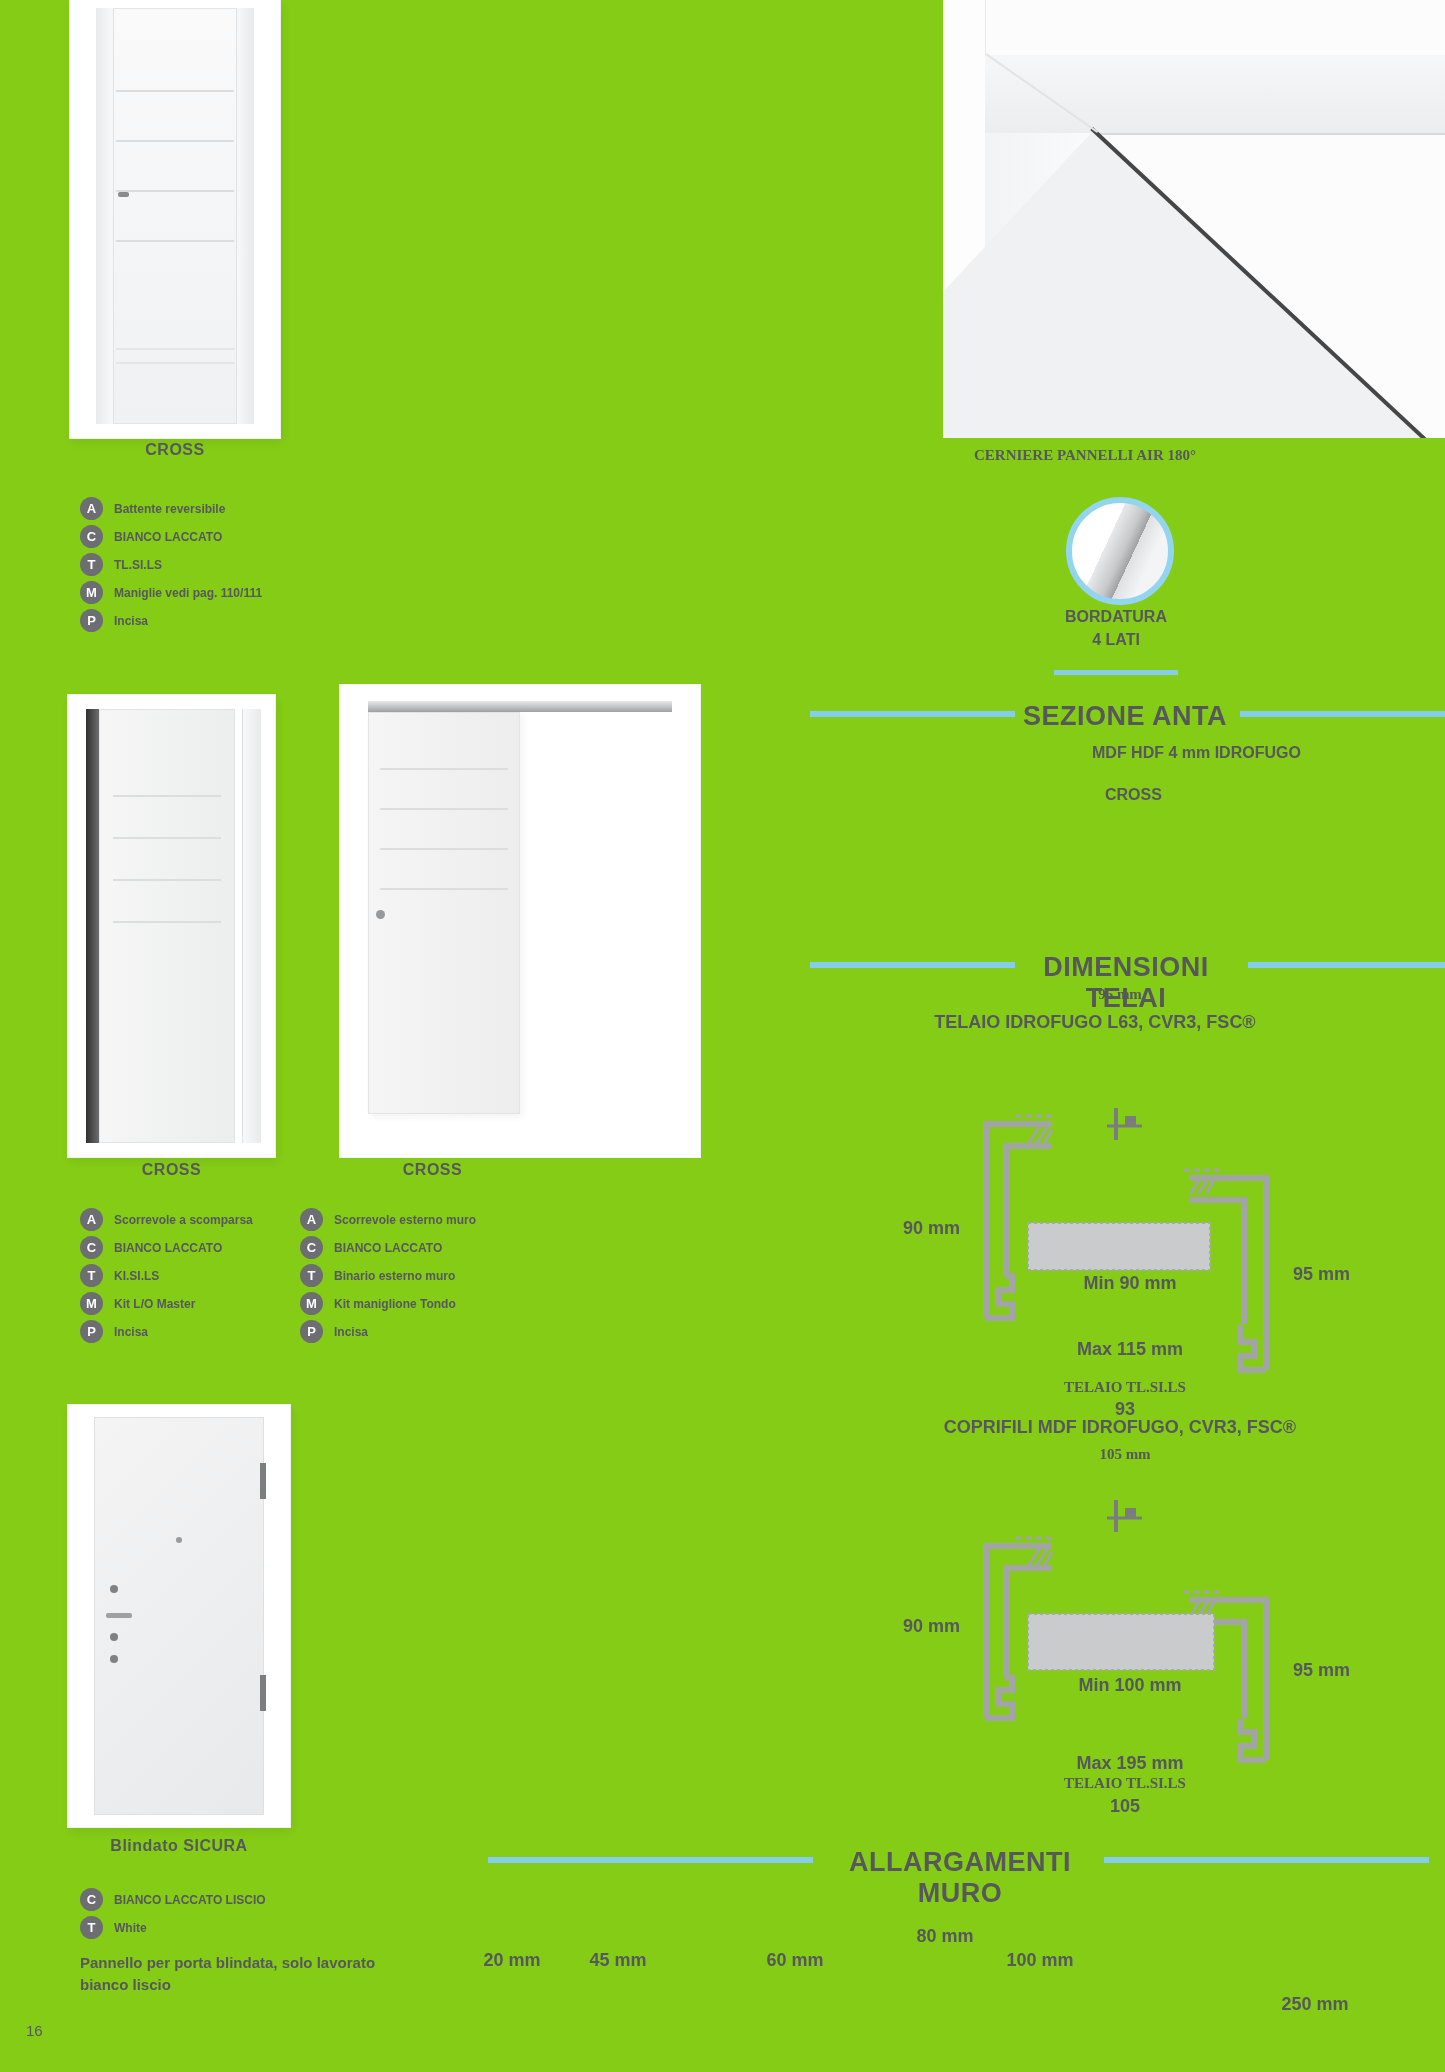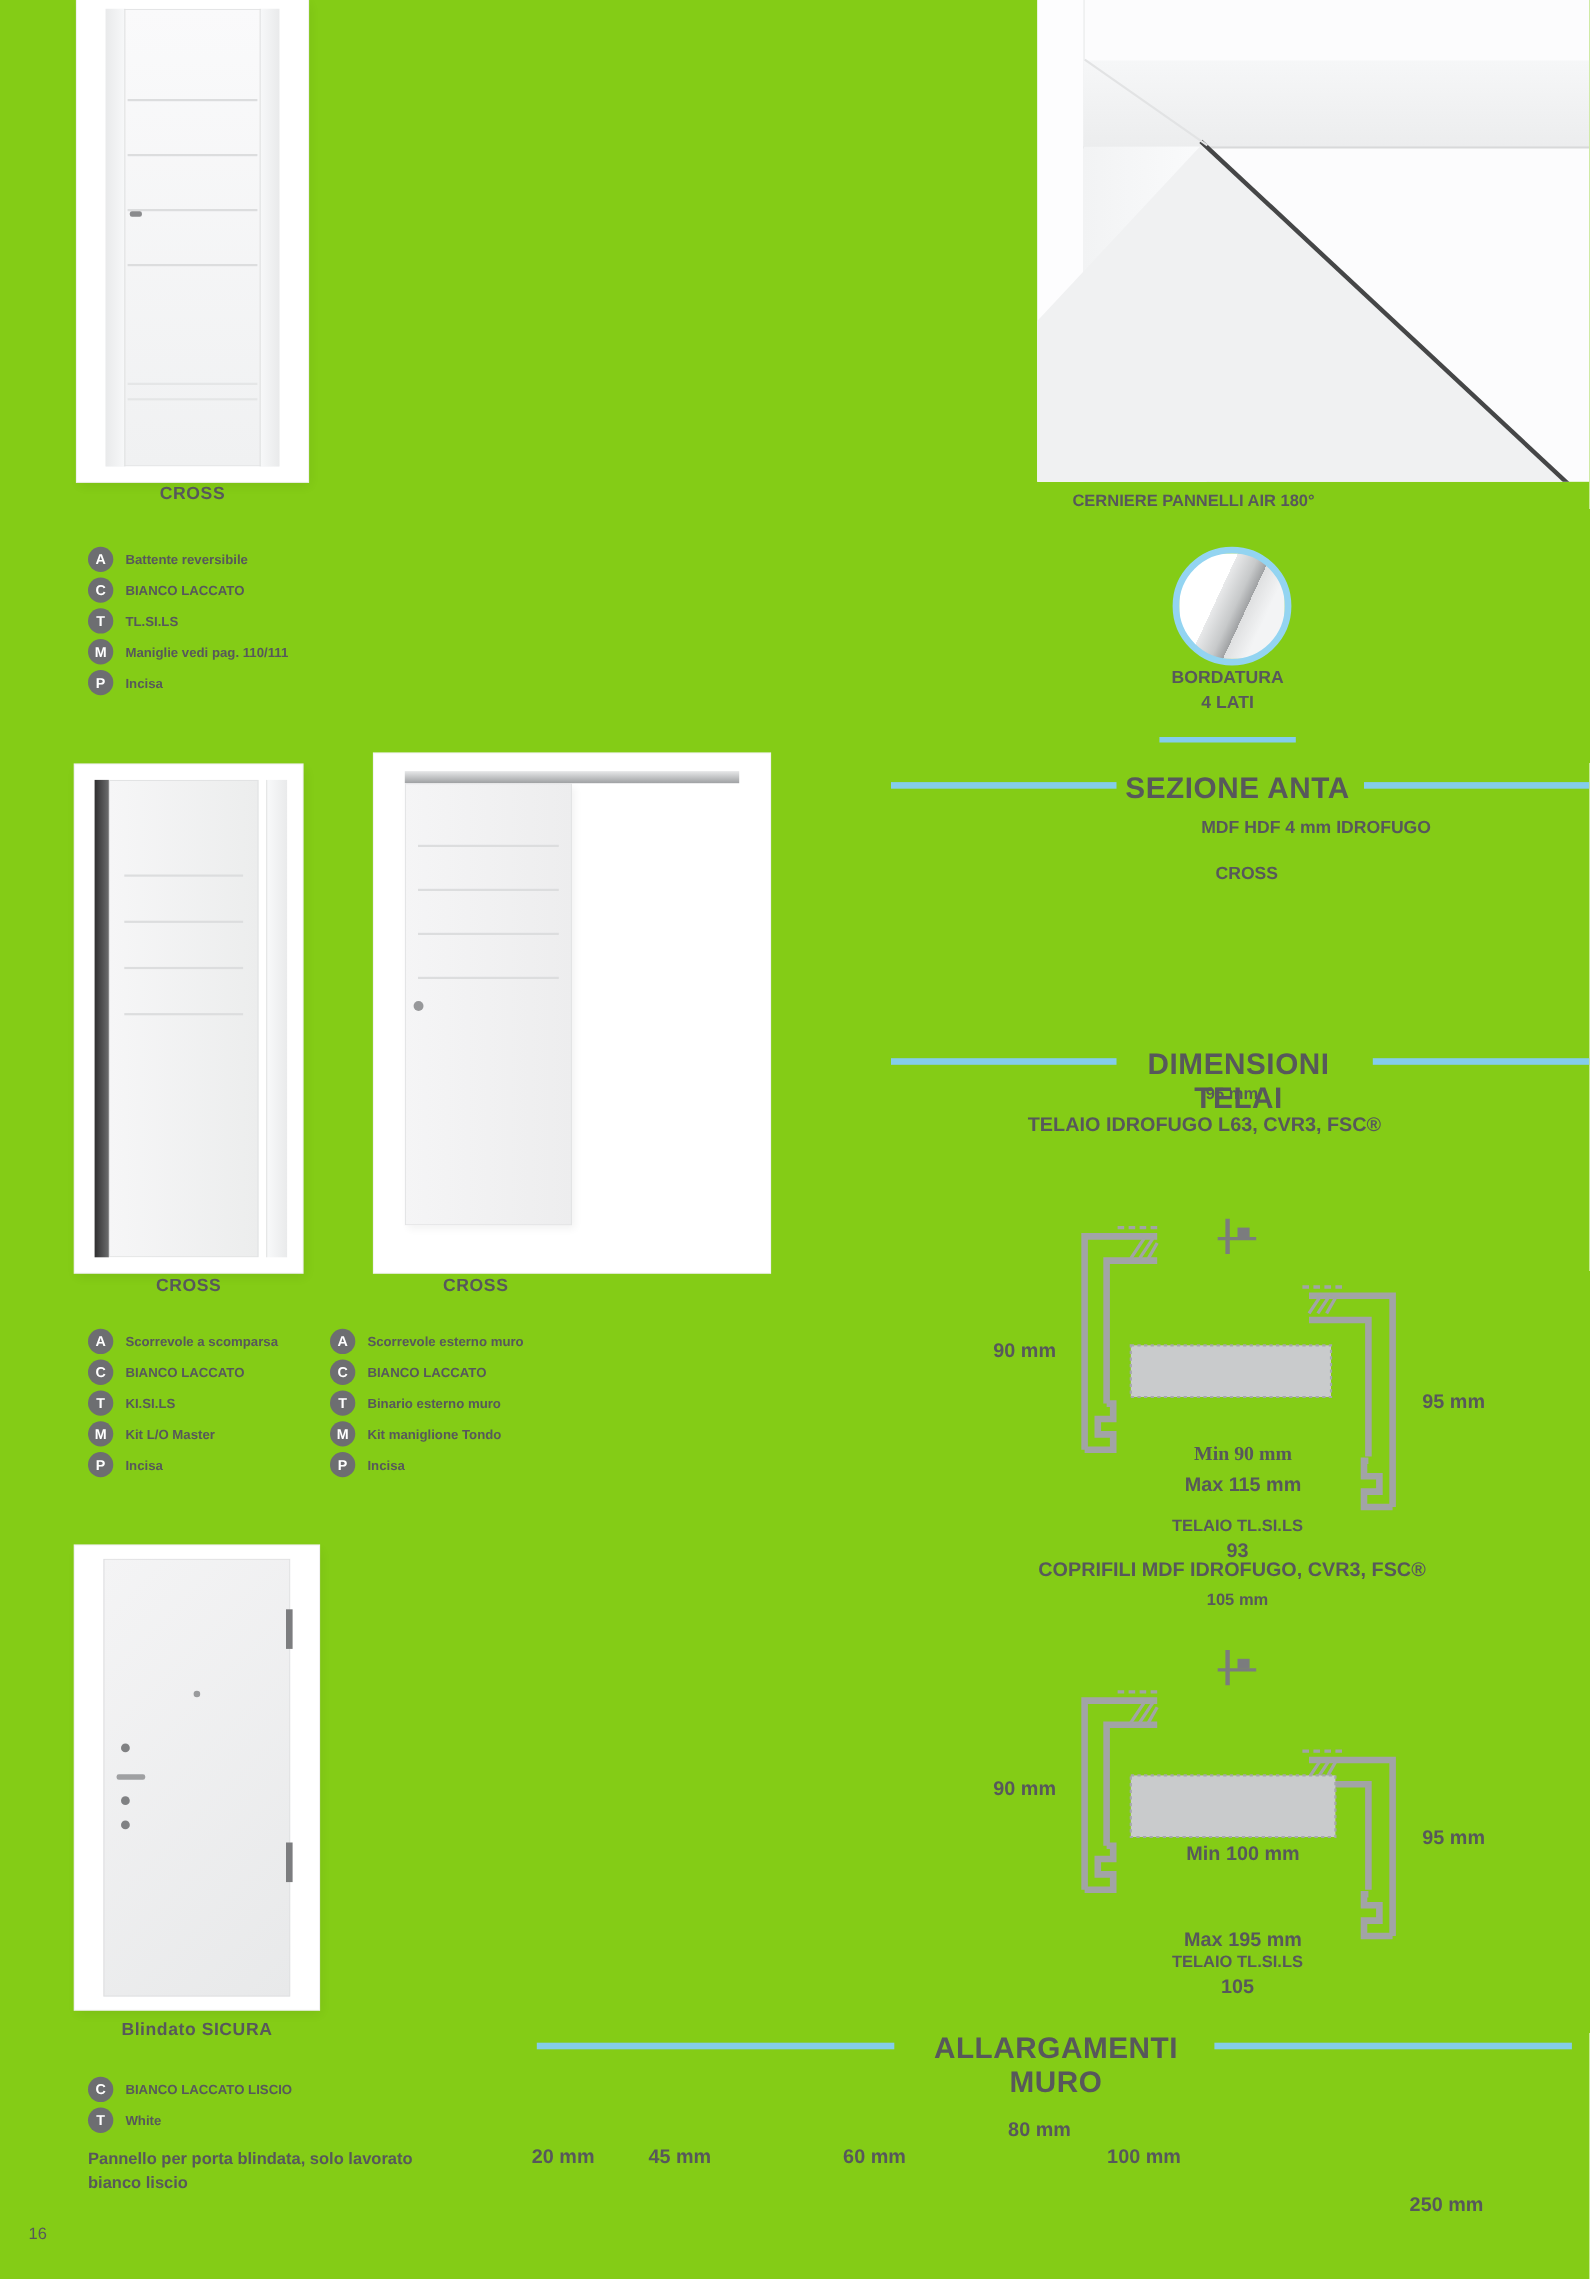--- a/index.html
+++ b/index.html
@@ -9,21 +9,21 @@
   .photo{position:absolute;background:#ffffff;box-shadow:0 0 0 1px #f1f1f2, 2px 4px 10px rgba(0,0,0,.07);}
   .doorlabel{position:absolute;text-align:center;font-weight:bold;font-size:16px;letter-spacing:.5px;}
   .speclist{position:absolute;}
   .spec-row{display:flex;align-items:center;margin-bottom:5px;height:23px;}
   .k{width:23px;height:23px;border-radius:50%;background:#6d6e71;color:#ffffff;font-size:13px;font-weight:bold;
      display:flex;align-items:center;justify-content:center;margin-right:11px;flex:0 0 23px;}
   .v{font-weight:bold;font-size:12px;white-space:nowrap;}
   .hdr-line{position:absolute;height:6px;background:#84cdeb;}
   .hdr-title{position:absolute;font-weight:bold;font-size:27px;text-align:center;letter-spacing:.5px;}
   .b16{position:absolute;font-weight:bold;font-size:16px;}
-  .b15{position:absolute;font-weight:bold;font-size:15px;}
+  .b15{position:absolute;font-weight:bold;font-size:15px;font-family:Liberation Serif, serif;}
   .b14{position:absolute;font-weight:bold;font-size:18px;}
   .ctr{text-align:center;}
   .groove{position:absolute;height:2px;background:#dcddde;}
   .note{position:absolute;font-weight:bold;font-size:15px;line-height:21px;}
   svg{display:block;}
 </style>
 </head>
 <body>
 
 <div id="page">
@@ -181,21 +181,21 @@
     </g>
     <rect x="148" y="145" width="182" height="47" fill="#c9cbcc" stroke="#a6a8aa" stroke-width="2" stroke-dasharray="3,3"></rect>
     <g stroke="#7b7c7e" fill="#7b7c7e">
       <rect x="245" y="38" width="11" height="9" stroke="none"></rect>
       <path d="M236,30 V62" stroke-width="4" fill="none"></path>
       <path d="M227,48 H262" stroke-width="3" fill="none"></path>
     </g>
   </svg>
   <div class="b14" style="left:880px;top:1218px;width:80px;text-align:right;">90 mm</div>
   <div class="b14" style="left:1293px;top:1264px;width:80px;">95 mm</div>
-  <div class="b14 ctr" style="left:1050px;top:1311px;width:160px;font-family:Liberation Serif, serif;">Min 90 mm</div>
+  <div class="b14 ctr" style="left:1050px;top:1273px;width:160px;">Min 90 mm</div>
   <div class="b14 ctr" style="left:1048px;top:1339px;width:164px;">Max 115 mm</div>
   <div class="b15 ctr" style="left:1038px;top:1379px;width:174px;">TELAIO TL.SI.LS</div>
   <div class="b14 ctr" style="left:1038px;top:1399px;width:174px;">93</div>
   <div class="b14 ctr" style="left:930px;top:1417px;width:380px;">COPRIFILI MDF IDROFUGO, CVR3, FSC®</div>
   <div class="b15 ctr" style="left:1038px;top:1446px;width:174px;">105 mm</div>
 
   <svg class="abs" style="left:880px;top:1488px;" width="480" height="280" viewBox="0 0 480 280">
     <g stroke="#a2a4a6" stroke-width="6" fill="none">
       <path d="M172,58 H106 V230"></path>
       <path d="M172,80 H126 V190"></path>

